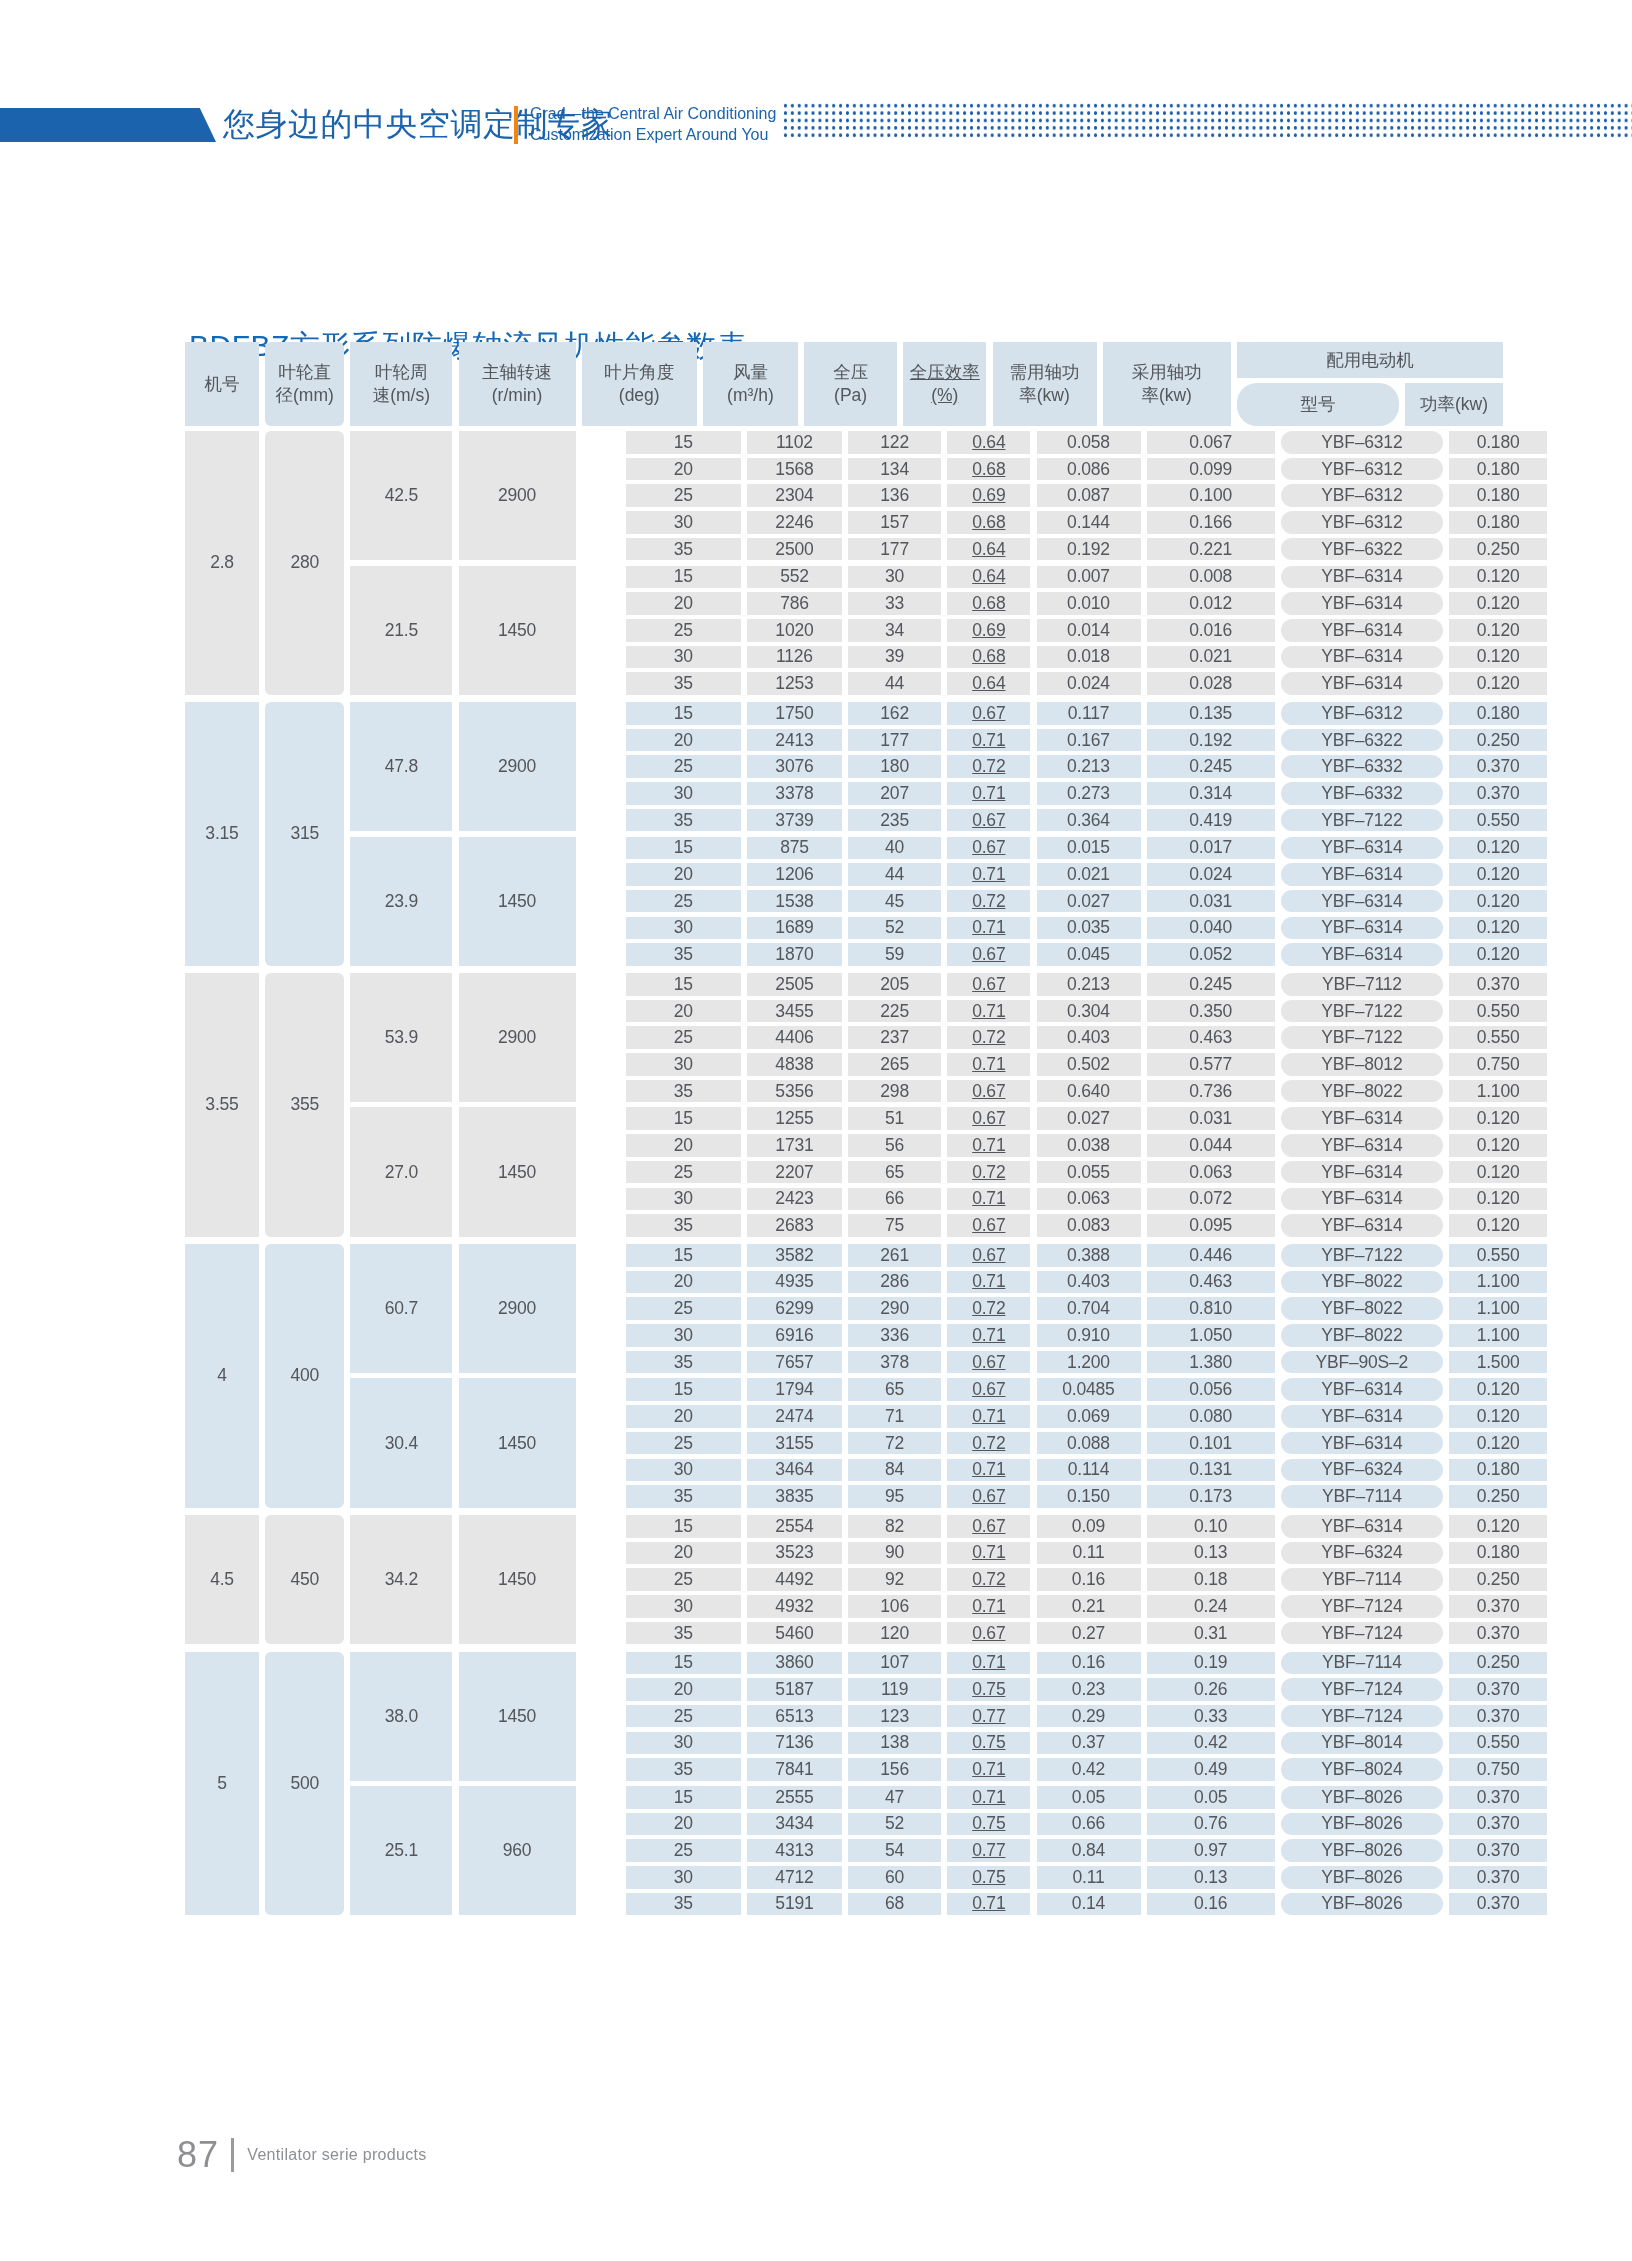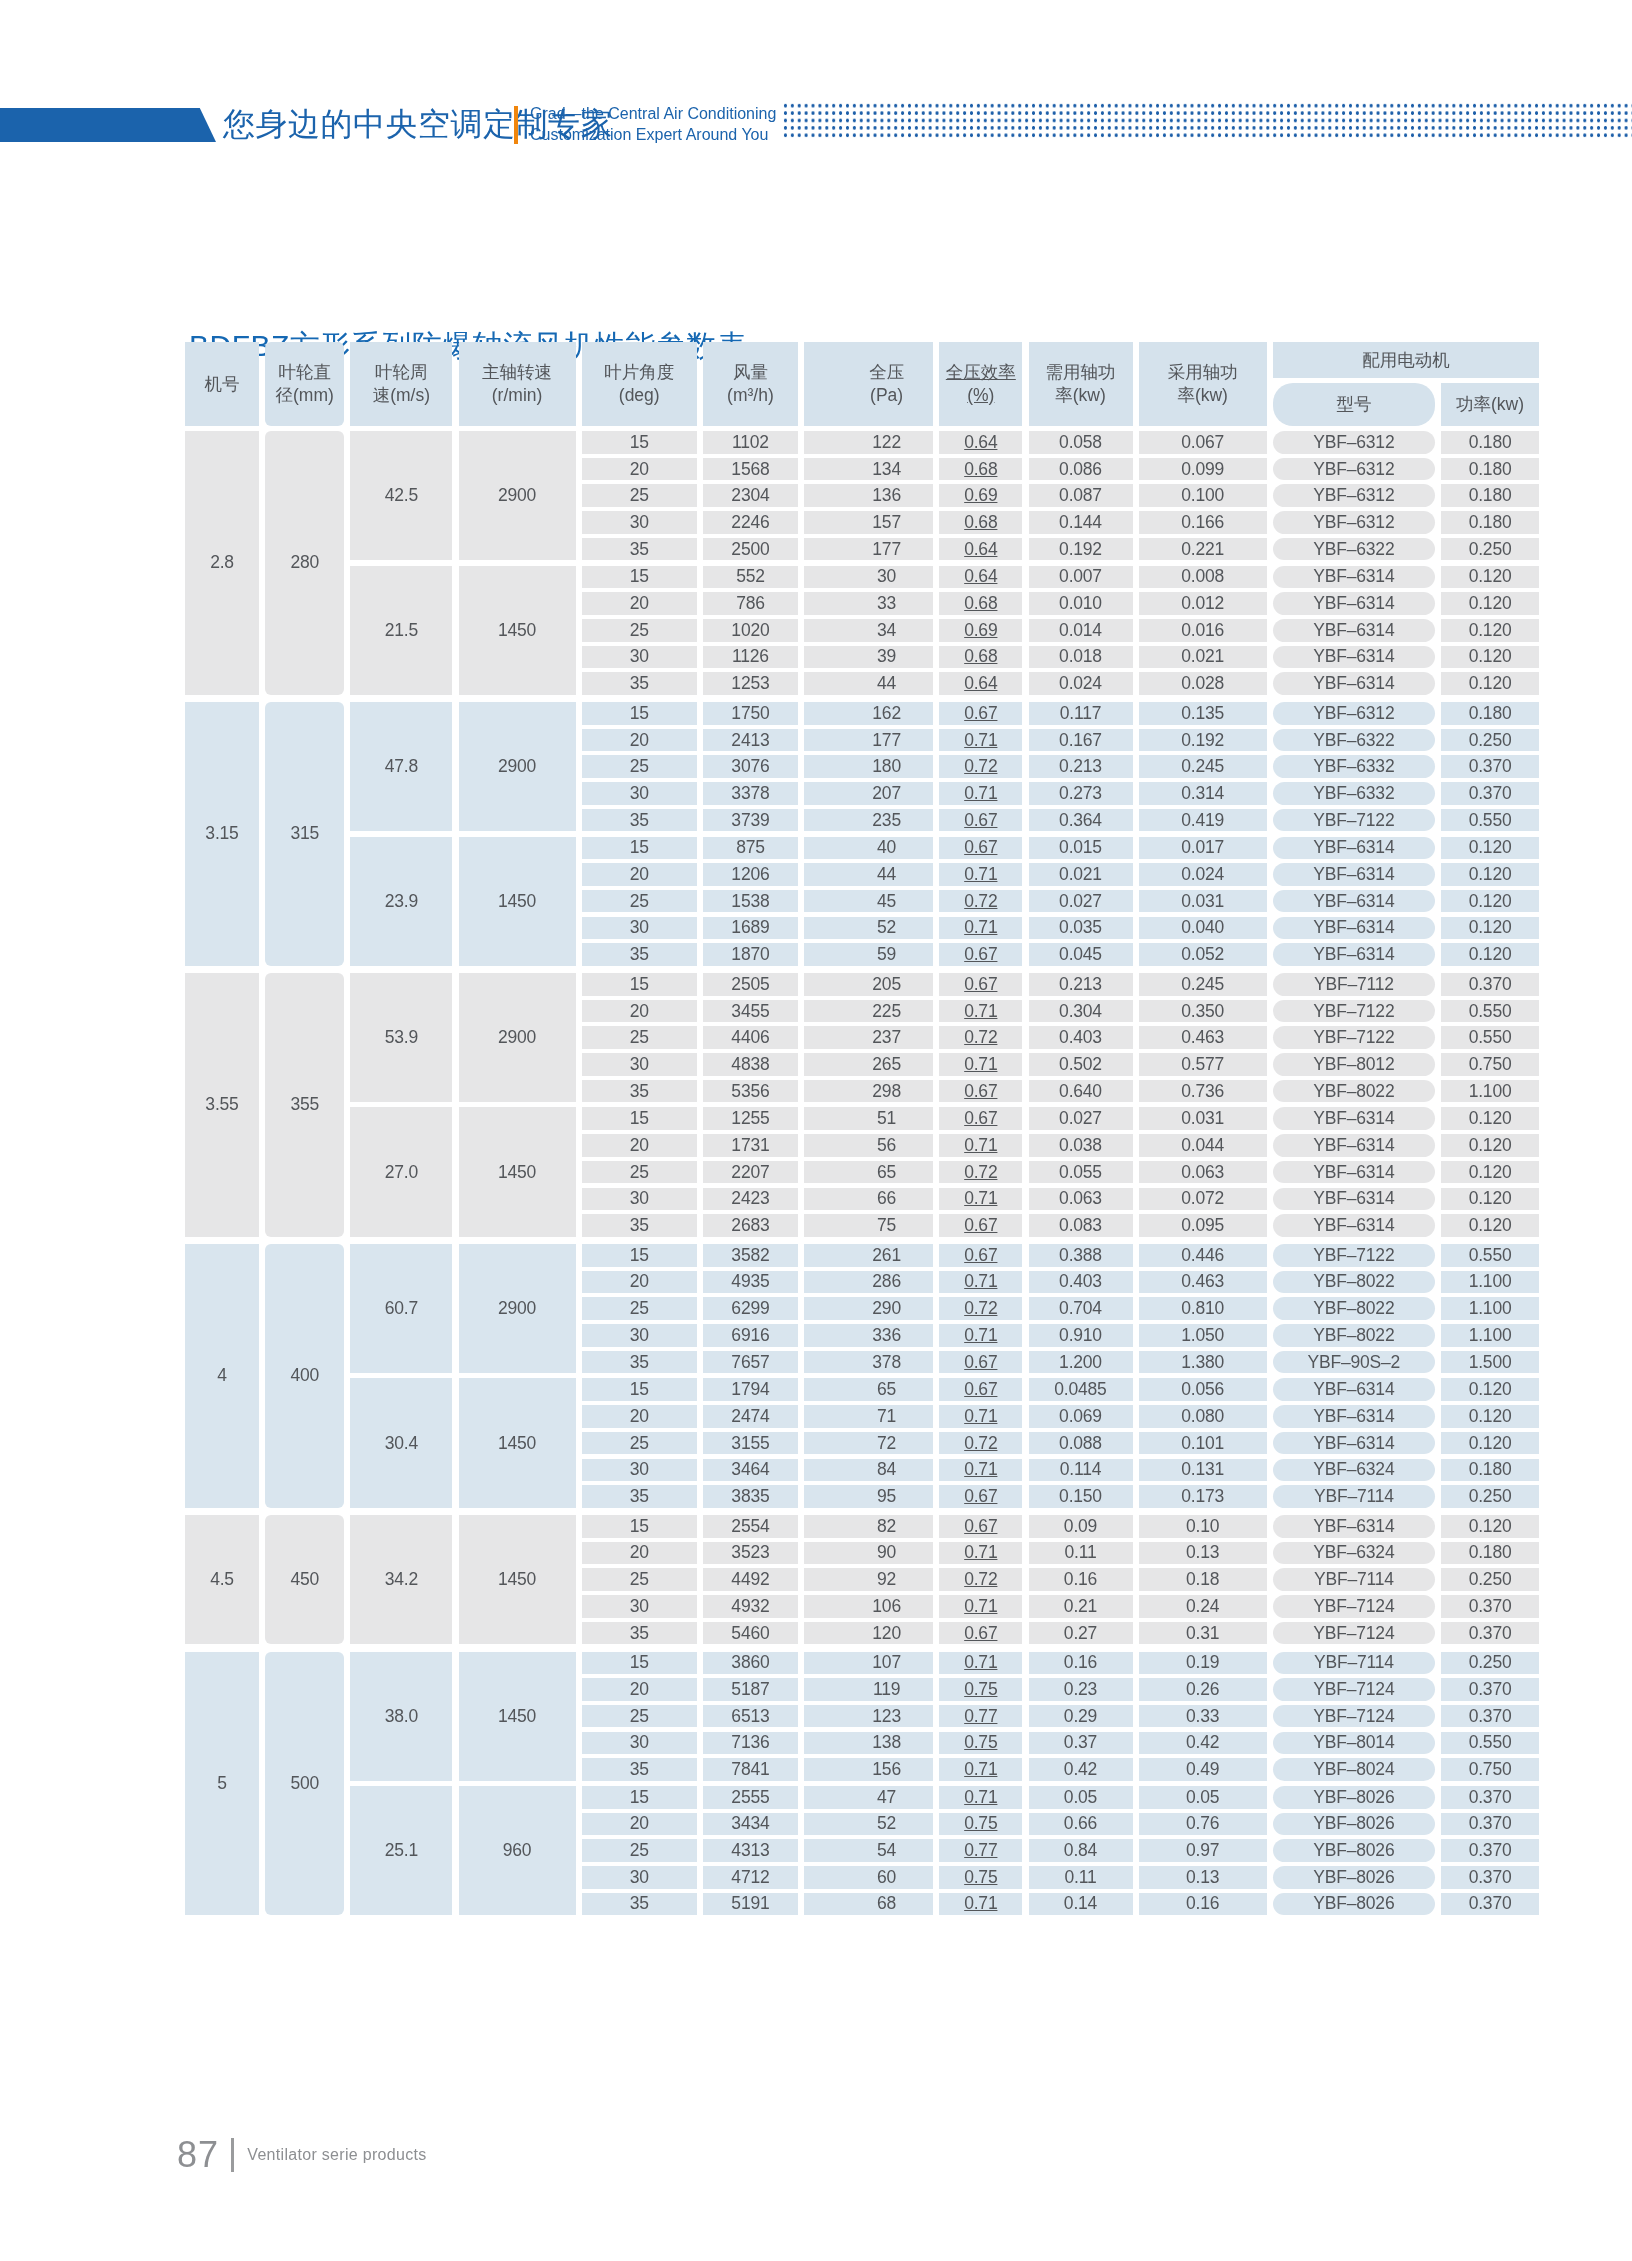--- a/index.html
+++ b/index.html
@@ -47,29 +47,29 @@
     background:var(--header-bg);display:flex;align-items:center;justify-content:center;
     text-align:center;white-space:pre-line;font-size:17.5px;line-height:22.6px;
     color:var(--text-dark);height:84px;flex:none;
   }
   .motor-col{width:266px;flex:none;display:flex;flex-direction:column;gap:5.1px;}
   .motor-top{background:var(--header-bg);height:36px;display:flex;align-items:center;justify-content:center;font-size:17.5px;color:var(--text-dark);}
   .motor-sub{display:flex;gap:6.2px;flex:1;}
   .motor-sub .th{height:auto;align-self:stretch;}
 
   .c1{width:74px;} .c2{width:79px;border-radius:6px;} .c3{width:102px;} .c4{width:117px;}
-  .c5{width:115px;} .c6{width:95px;} .c7{width:93px;padding-left:36px;} .c8{width:83px;text-decoration:underline;}
+  .c5{width:115px;} .c6{width:95px;} .c7{width:93px;} .c8{width:83px;text-decoration:underline;}
   .c9{width:104px;} .c10{width:128px;} .c11{width:162px;border-radius:20px;} .c12{width:98px;}
 
   .tbody{display:flex;flex-direction:column;gap:7.2px;}
   .group{display:flex;gap:6.2px;}
   .subs{display:flex;flex-direction:column;gap:5.1px;flex:1;}
   .subgroup{display:flex;gap:6.2px;}
   .rows{display:flex;flex-direction:column;gap:4.1px;flex:1;}
-  .row{display:flex;gap:6.2px;}
+  .row{display:flex;gap:6.2px;margin-left:44px;}
   .cell{
     display:flex;align-items:center;justify-content:center;flex:none;
     font-size:17.5px;color:var(--text-dark);letter-spacing:-0.2px;
   }
   .row .cell{height:22.6px;}
   .merge{align-self:stretch;}
   .tone-gray{background:var(--row-gray);}
   .tone-blue{background:var(--row-blue);}
 
   

